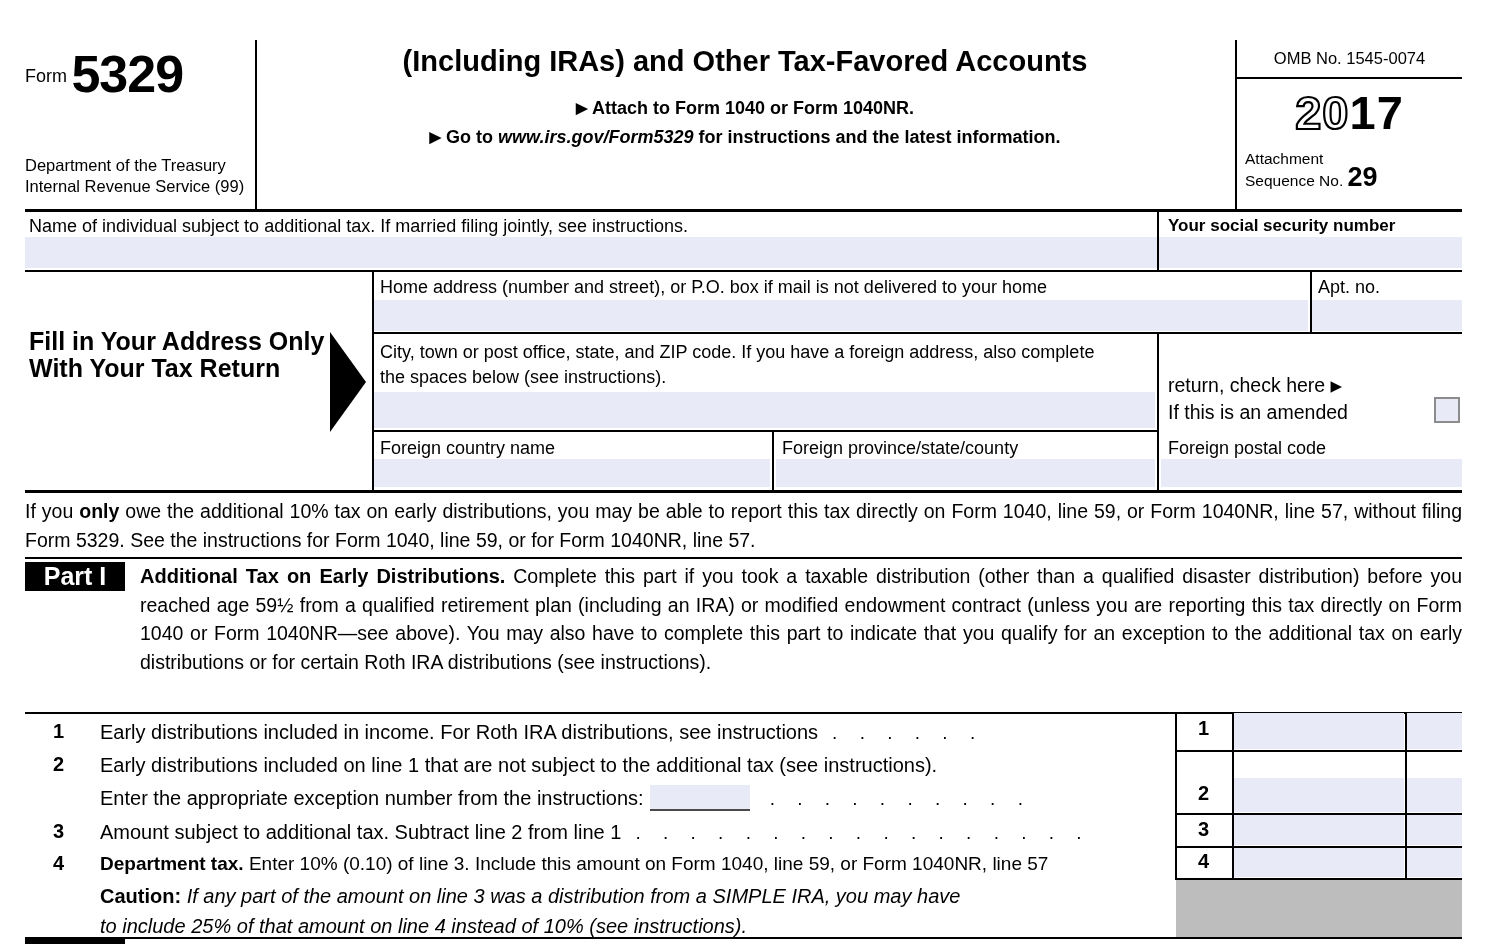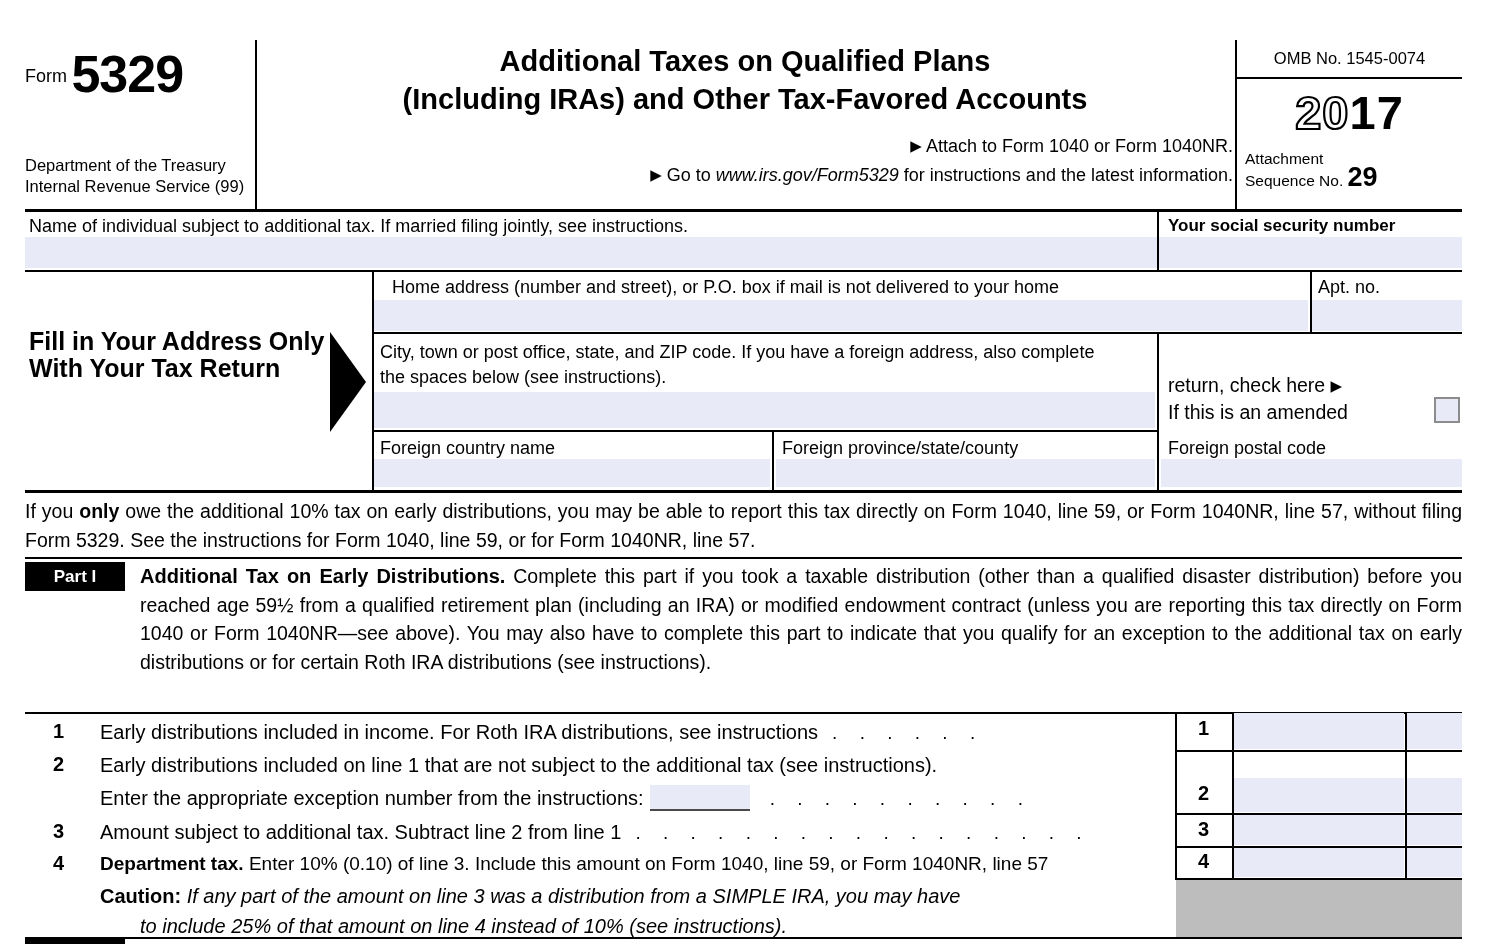--- a/index.html
+++ b/index.html
@@ -11,37 +11,37 @@
   .fill{background:var(--input-fill,#e8eaf8);}
   .lbl{font-size:18px;line-height:20px;}
   .b{font-weight:bold;}
   .i{font-style:italic;}
 
   
   .form-word{font-size:18px;vertical-align:10px;}
   .form-number{font-size:52px;font-weight:bold;letter-spacing:-1px;line-height:52px;}
   .dept{font-size:16.5px;line-height:21px;}
   .title{font-size:29px;font-weight:bold;line-height:38px;text-align:center;}
-  .attach-line{font-size:18px;font-weight:normal;text-align:right;}
+  .attach-line{font-size:18px;font-weight:bold;text-align:center;}
   .arrow-glyph{font-size:15px;vertical-align:1px;}
   .omb{font-size:16.5px;text-align:center;padding-top:9px;height:28px;border-bottom:2px solid #000;}
   .year{font-size:47px;font-weight:bold;text-align:center;letter-spacing:1px;line-height:50px;}
   .year-outline{color:#fff;-webkit-text-stroke:2.2px #000;}
   .year-solid{color:#000;}
   .attachment{font-size:15.5px;line-height:19px;padding-left:8px;}
   .attachment .num{font-size:27px;font-weight:bold;}
 
   
   .sidebar-text{font-size:25px;font-weight:bold;line-height:26.5px;}
   .big-arrow{position:absolute;width:0;height:0;border-top:50px solid transparent;
              border-bottom:50px solid transparent;border-left:36px solid #000;}
 
   
   .body-text{font-size:19.5px;line-height:29px;}
-  .part-label{background:#000;color:#fff;font-size:17px;font-weight:bold;
+  .part-label{background:#000;color:#fff;font-size:25px;font-weight:bold;
               text-align:center;line-height:29px;}
   .item-text{font-size:20px;line-height:24px;white-space:nowrap;}
   .dots{letter-spacing:2px;word-spacing:13px;padding-left:14px;font-size:19px;}
   .grid-no{font-size:20px;font-weight:bold;text-align:center;width:57px;}
   .exc-input{display:inline-block;width:100px;height:24px;vertical-align:-6px;
              margin:0 6px;background:var(--input-fill,#e8eaf8);border-bottom:2px solid #4a4a4a;}
   .checkbox{position:absolute;width:22px;height:22px;background:var(--input-fill,#e8eaf8);
             border:2px solid var(--checkbox-border,#8c8c8c);}
   .shaded{background:var(--shaded,#bdbdbd);}
 </style>
@@ -54,21 +54,20 @@
     <span class="form-word">Form</span>
     <span class="form-number">5329</span>
   </div>
   <div class="abs dept" style="left:25px;top:155px;width:240px;">
     <div>Department of the Treasury</div>
     <div>Internal Revenue Service (99)</div>
   </div>
   <div class="vline" style="left:255px;top:40px;height:170px;"></div>
 
   <div class="abs" style="left:257px;top:42px;width:976px;">
-    <div class="title">Additional Taxes on Qualified Plans</div>
     <div class="title">(Including IRAs) and Other Tax-Favored Accounts</div>
     <div class="attach-line" style="margin-top:18px;">
       <span class="arrow-glyph">▶</span>
       <span>Attach to Form 1040 or Form 1040NR.</span>
     </div>
     <div class="attach-line" style="margin-top:8px;">
       <span class="arrow-glyph">▶</span>
       <span>Go to </span><span class="i">www.irs.gov/Form5329</span><span> for instructions and the latest information.</span>
     </div>
   </div>
@@ -93,21 +92,21 @@
   <div class="abs fill" style="left:1159px;top:237px;width:303px;height:31px;"></div>
   <div class="hline" style="left:25px;top:270px;width:1437px;"></div>
 
   <div class="abs sidebar-text" style="left:29px;top:328px;width:310px;">
     <div>Fill in Your Address Only</div>
     <div>With Your Tax Return</div>
   </div>
   <div class="big-arrow" style="left:330px;top:332px;"></div>
   <div class="vline" style="left:372px;top:270px;height:220px;"></div>
 
-  <div class="abs lbl" style="left:380px;top:277px;margin-left:12px;">Home address (number and street), or P.O. box if mail is not delivered to your home</div>
+  <div class="abs lbl" style="left:380px;top:277px;">Home address (number and street), or P.O. box if mail is not delivered to your home</div>
   <div class="abs fill" style="left:374px;top:300px;width:934px;height:31px;"></div>
   <div class="vline" style="left:1310px;top:271px;height:61px;"></div>
   <div class="abs lbl" style="left:1318px;top:277px;">Apt. no.</div>
   <div class="abs fill" style="left:1312px;top:300px;width:150px;height:31px;"></div>
   <div class="hline" style="left:372px;top:332px;width:1090px;"></div>
 
   <div class="abs lbl" style="left:380px;top:340px;width:770px;line-height:25px;">
     <div>City, town or post office, state, and ZIP code. If you have a foreign address, also complete</div>
     <div>the spaces below (see instructions).</div>
   </div>
@@ -158,21 +157,21 @@
   </div>
 
   <div class="abs grid-no" style="left:30px;top:852px;">4</div>
   <div class="abs item-text" style="left:100px;top:852px;font-size:19px;">
     <span class="b">Department tax.</span><span> Enter 10% (0.10) of line 3. Include this amount on Form 1040, line 59, or Form 1040NR, line 57</span>
   </div>
 
   <div class="abs item-text" style="left:100px;top:884px;">
     <span class="b">Caution:</span><span class="i"> If any part of the amount on line 3 was a distribution from a SIMPLE IRA, you may have</span>
   </div>
-  <div class="abs item-text i" style="left:100px;top:914px;margin-left:40px;">to include 25% of that amount on line 4 instead of 10% (see instructions).</div>
+  <div class="abs item-text i" style="left:100px;top:914px;">to include 25% of that amount on line 4 instead of 10% (see instructions).</div>
 
   <div class="abs fill" style="left:1233px;top:713px;width:171px;height:36px;"></div>
   <div class="abs fill" style="left:1407px;top:713px;width:55px;height:36px;"></div>
   <div class="abs fill" style="left:1233px;top:778px;width:171px;height:34px;"></div>
   <div class="abs fill" style="left:1407px;top:778px;width:55px;height:34px;"></div>
   <div class="abs fill" style="left:1233px;top:815px;width:171px;height:30px;"></div>
   <div class="abs fill" style="left:1407px;top:815px;width:55px;height:30px;"></div>
   <div class="abs fill" style="left:1233px;top:848px;width:171px;height:29px;"></div>
   <div class="abs fill" style="left:1407px;top:848px;width:55px;height:29px;"></div>
   <div class="abs shaded" style="left:1176px;top:880px;width:286px;height:57px;"></div>

